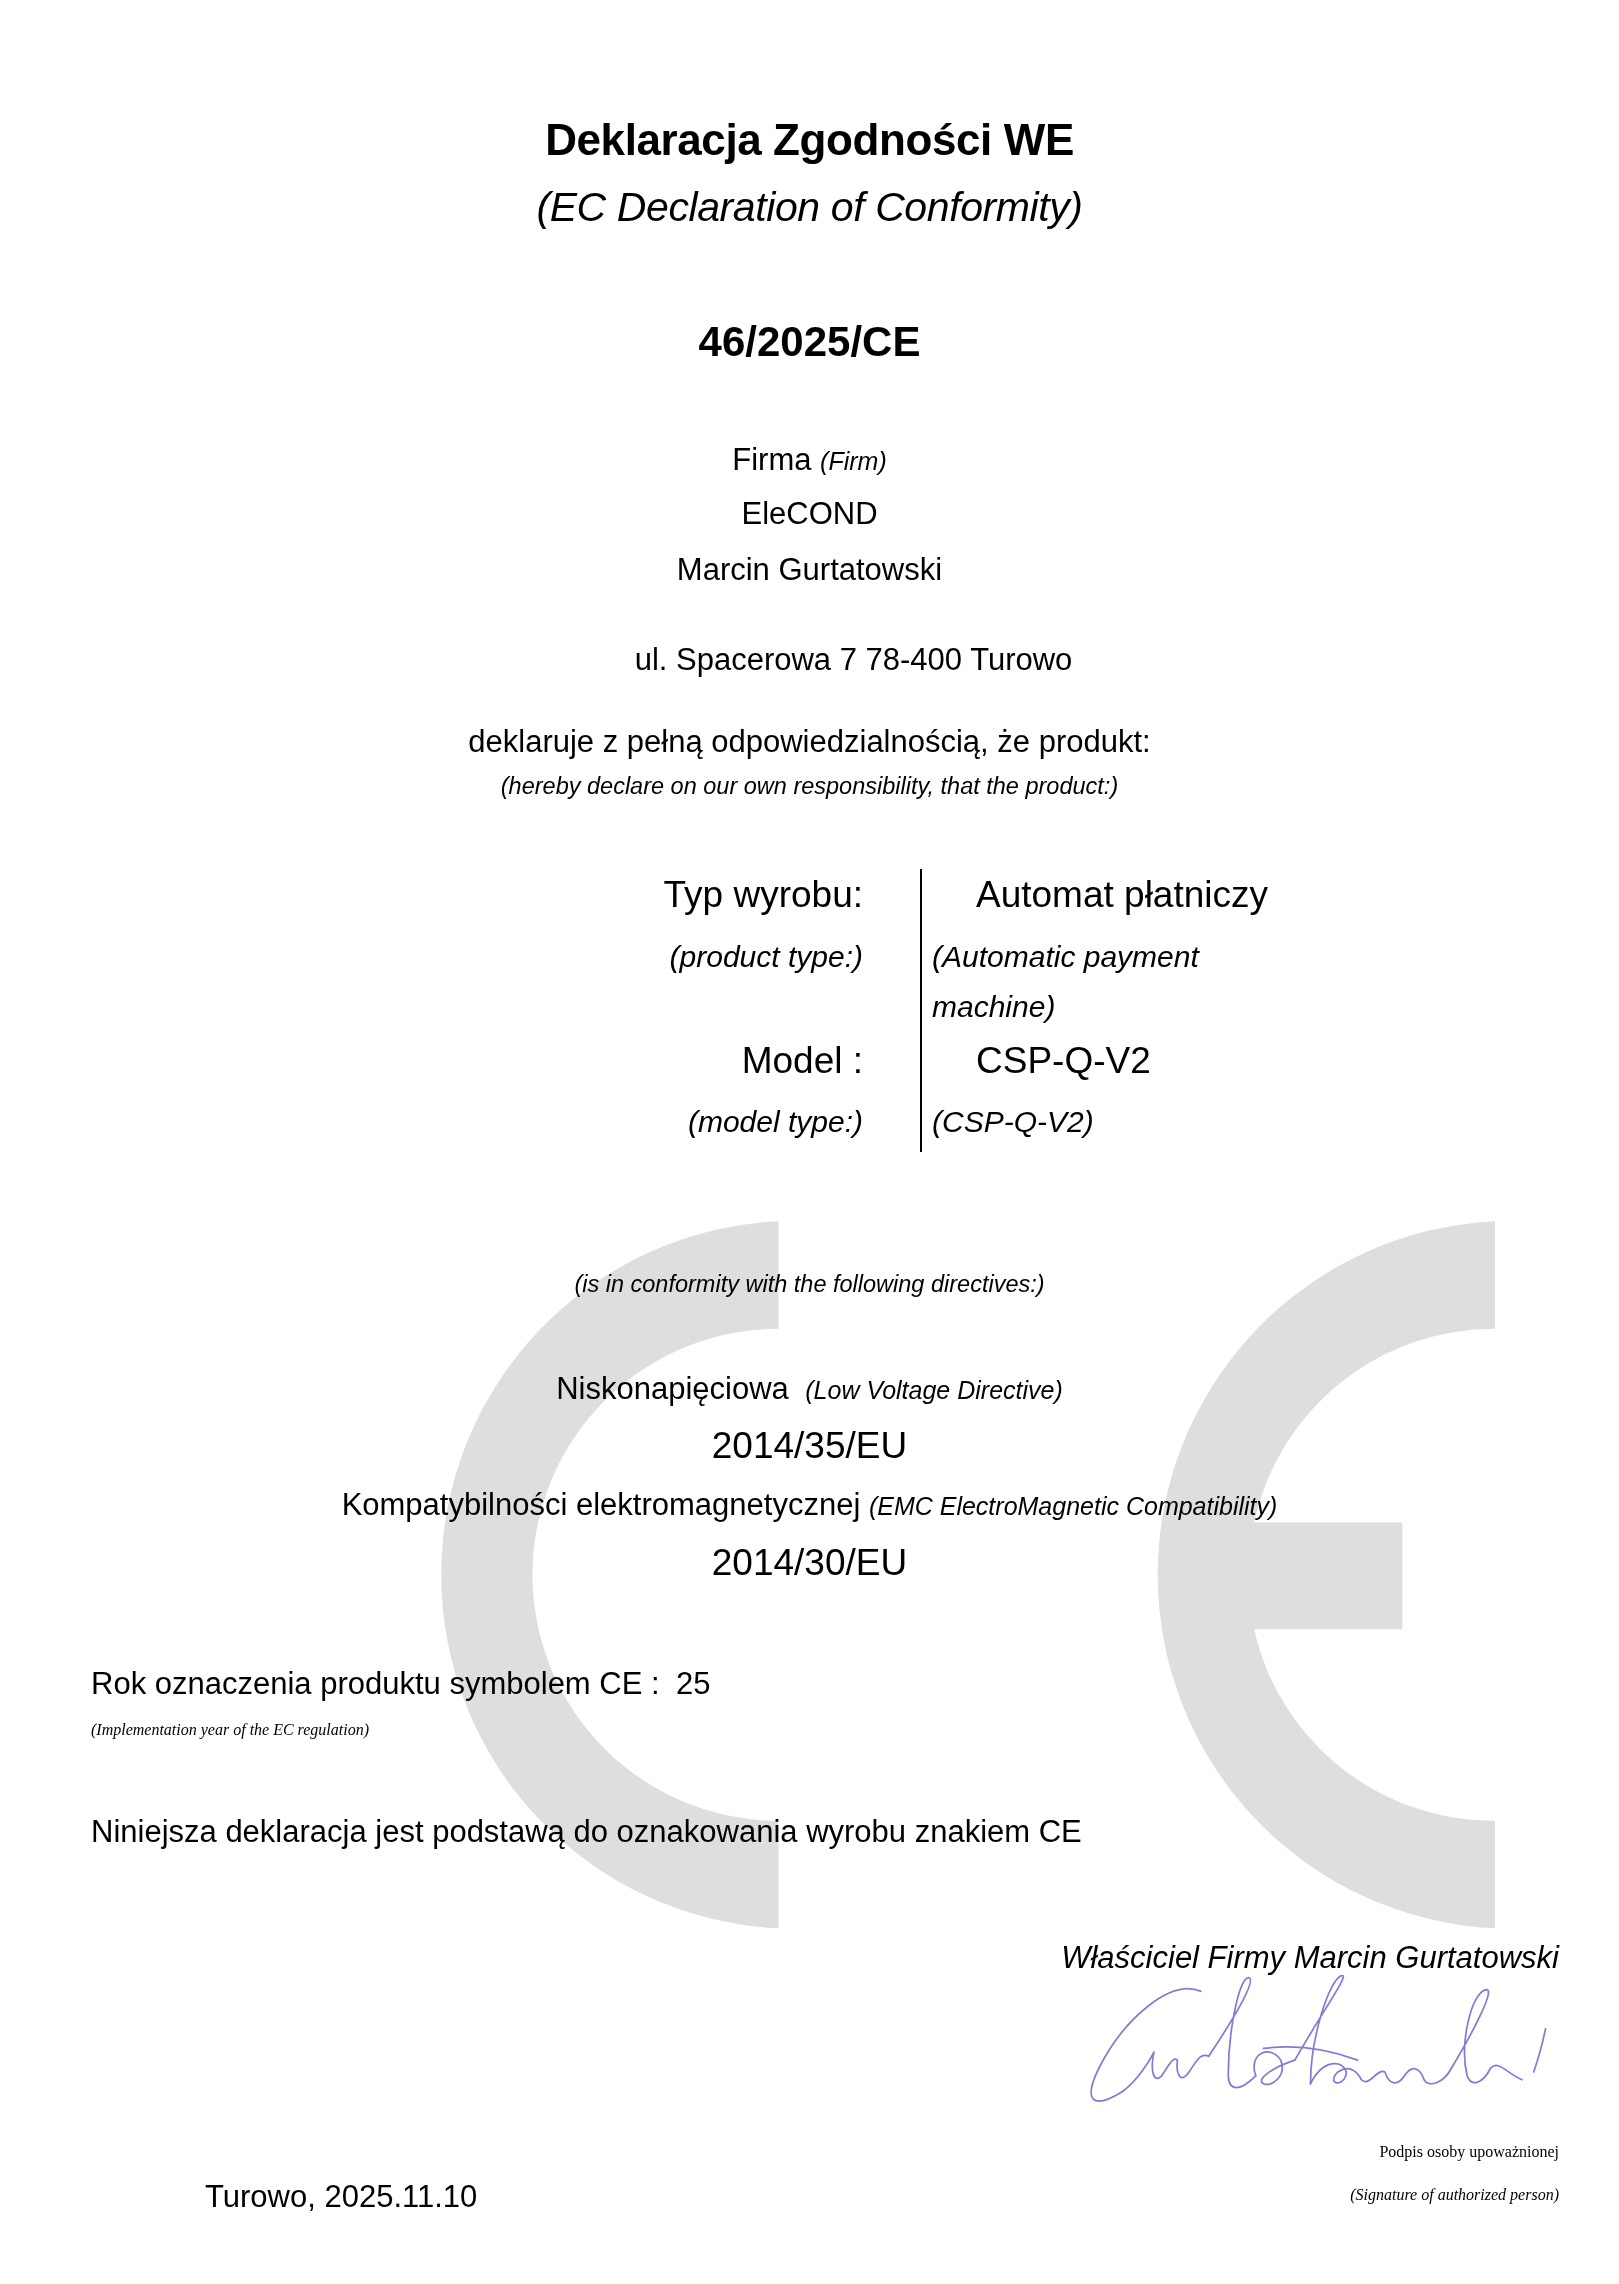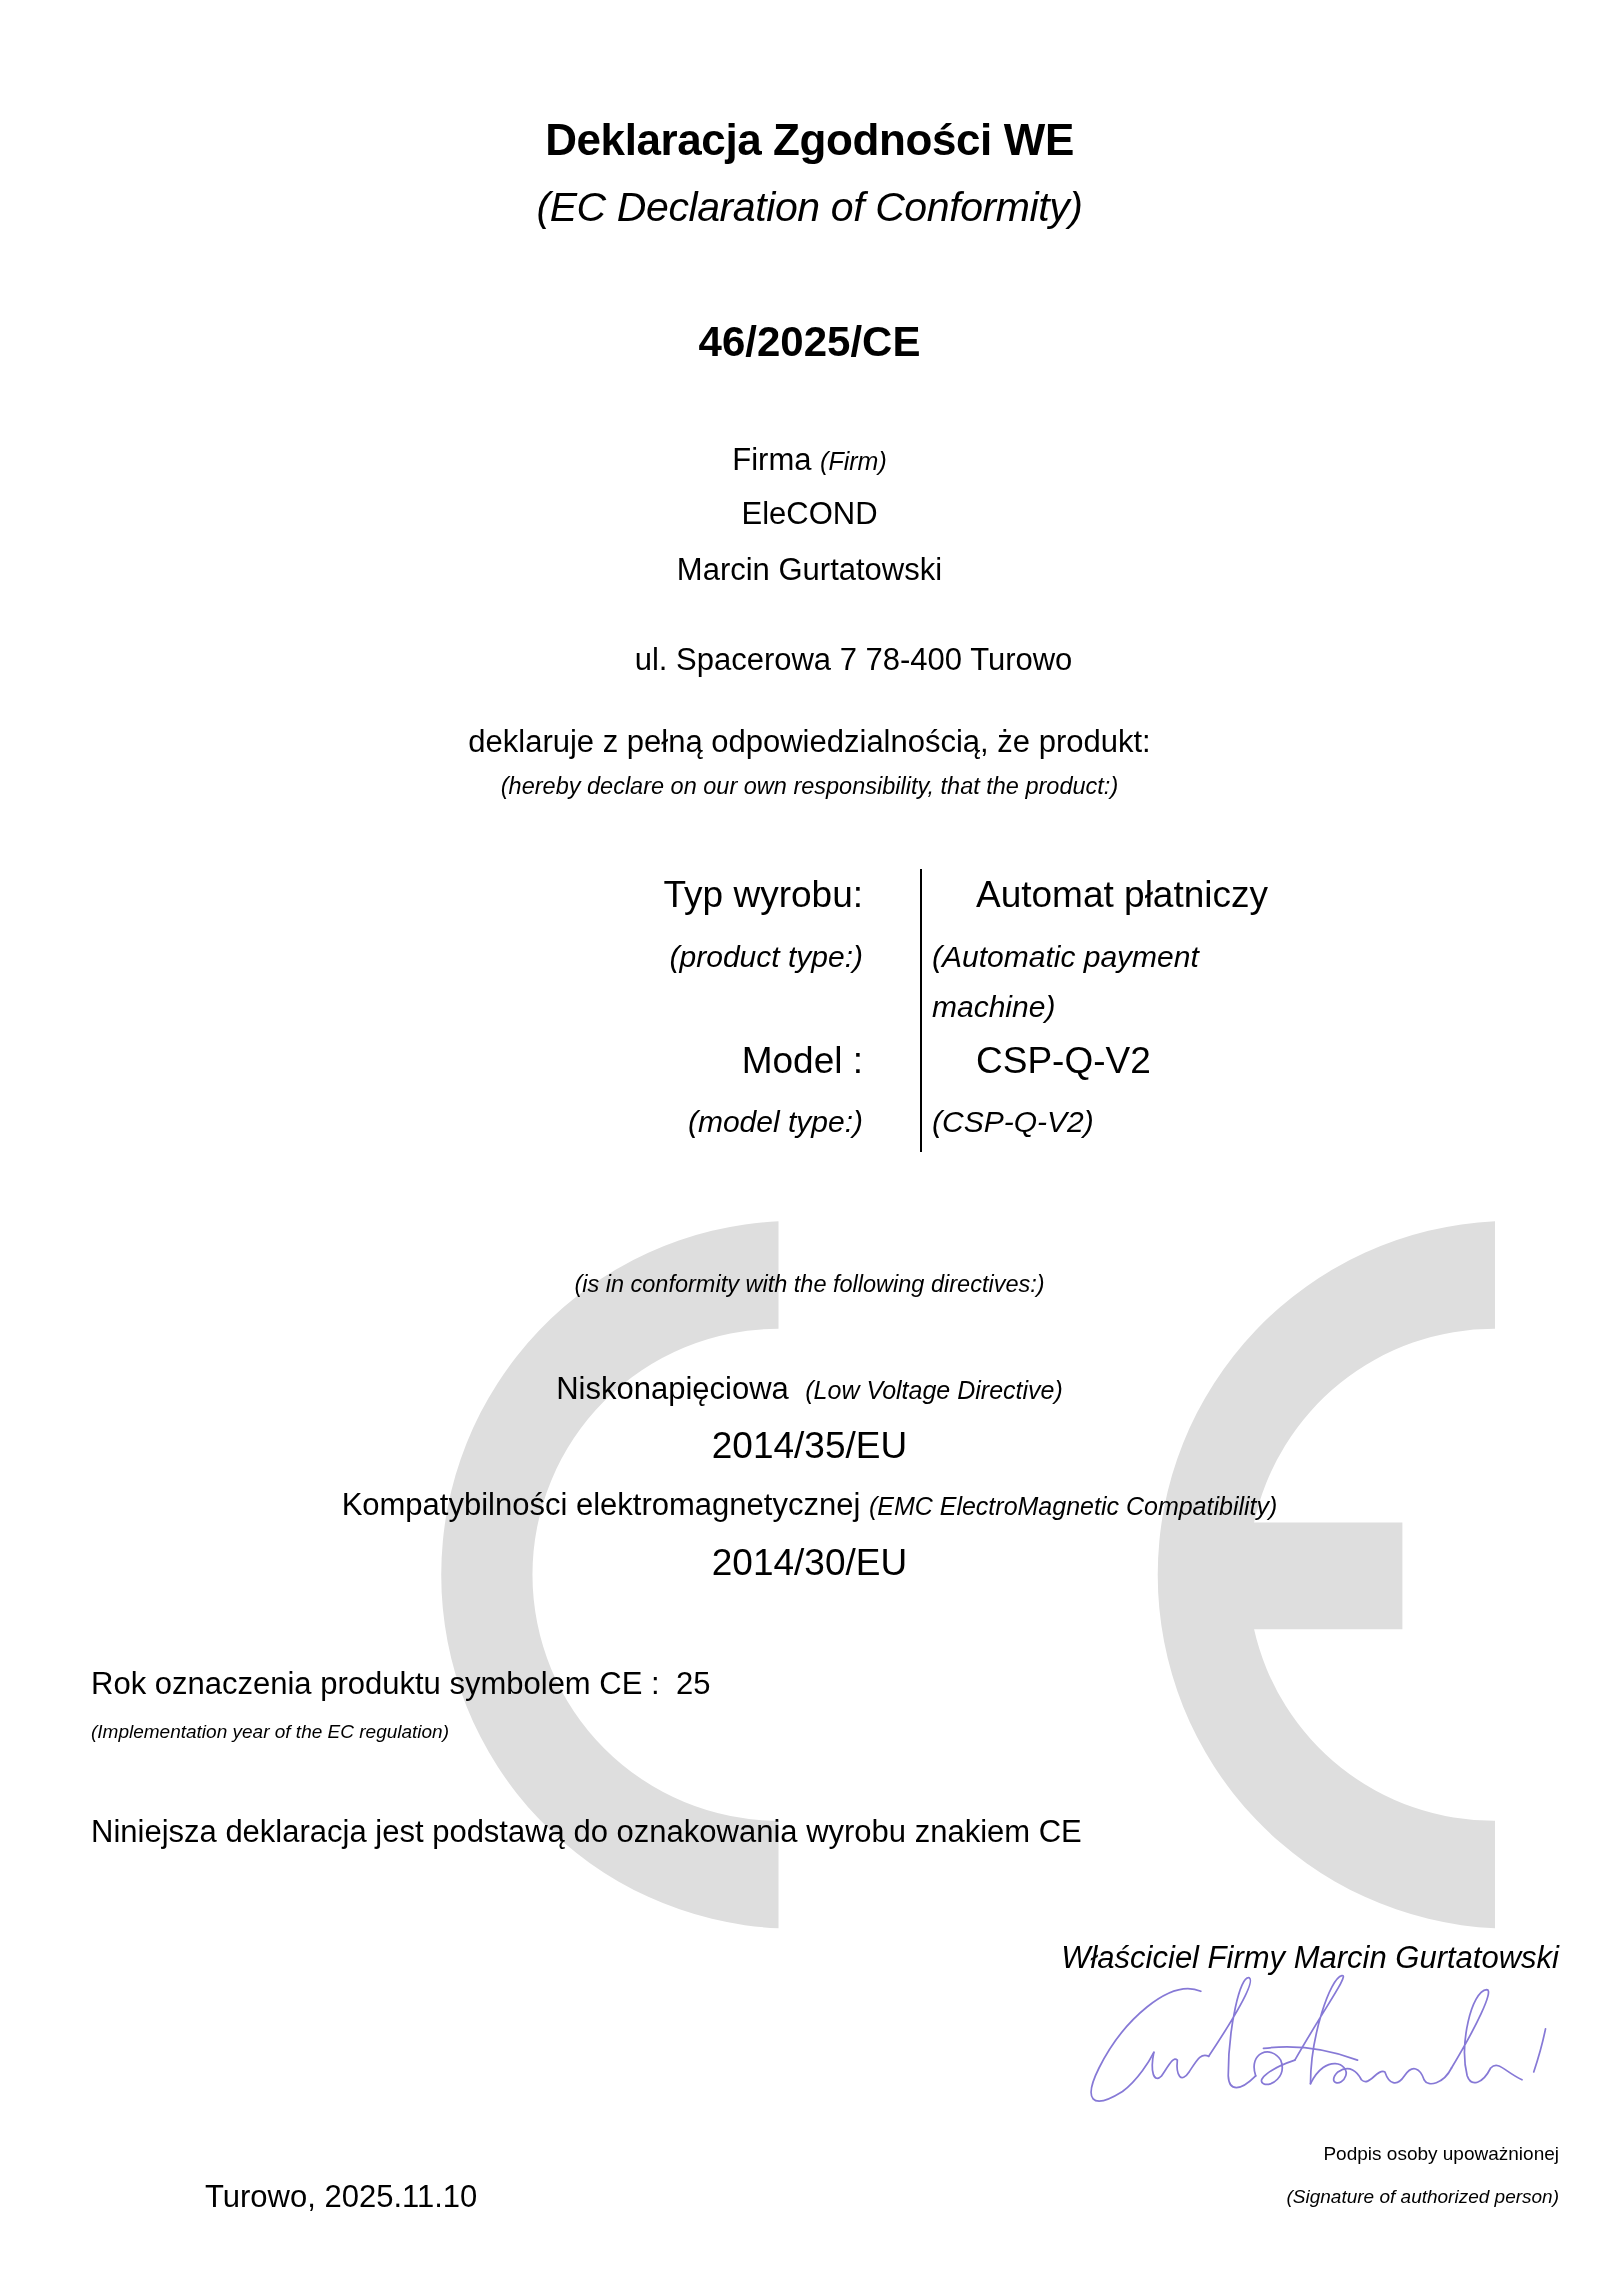--- a/index.html
+++ b/index.html
@@ -19,21 +19,21 @@
     .prod-label { font-size: 37px; right: calc(1619px - 863px); text-align: right; }
     .prod-label-en { font-size: 30px; right: calc(1619px - 863px); text-align: right; }
     .prod-value { font-size: 37px; left: 976px; }
     .prod-value-en { font-size: 30px; left: 932px; }
     .divider { position: absolute; left: 920px; top: 869px; width: 1.6px; height: 283px; background: #000; }
     .dir-name { font-size: 31px; }
     .dir-name .en { font-size: 25px; font-style: italic; }
     .dir-code { font-size: 37px; }
     .left { left: 91px; }
     .txt-40 { font-size: 31px; }
-    .txt-32 { font-size: 19px; }
+    .txt-32 { font-size: 16px; font-family: Liberation Serif, serif; }
     .right-al { right: 60px; text-align: right; }
     .sig { position: absolute; left: 1075px; top: 1974px; width: 518px; height: 141px; }
   </style>
 </head>
 <body>
 
 <svg class="watermark" viewBox="0 0 2063 2910" xmlns="http://www.w3.org/2000/svg">
 
   <path fill="#dedede" d="M 992 1556
            L 992 1693

